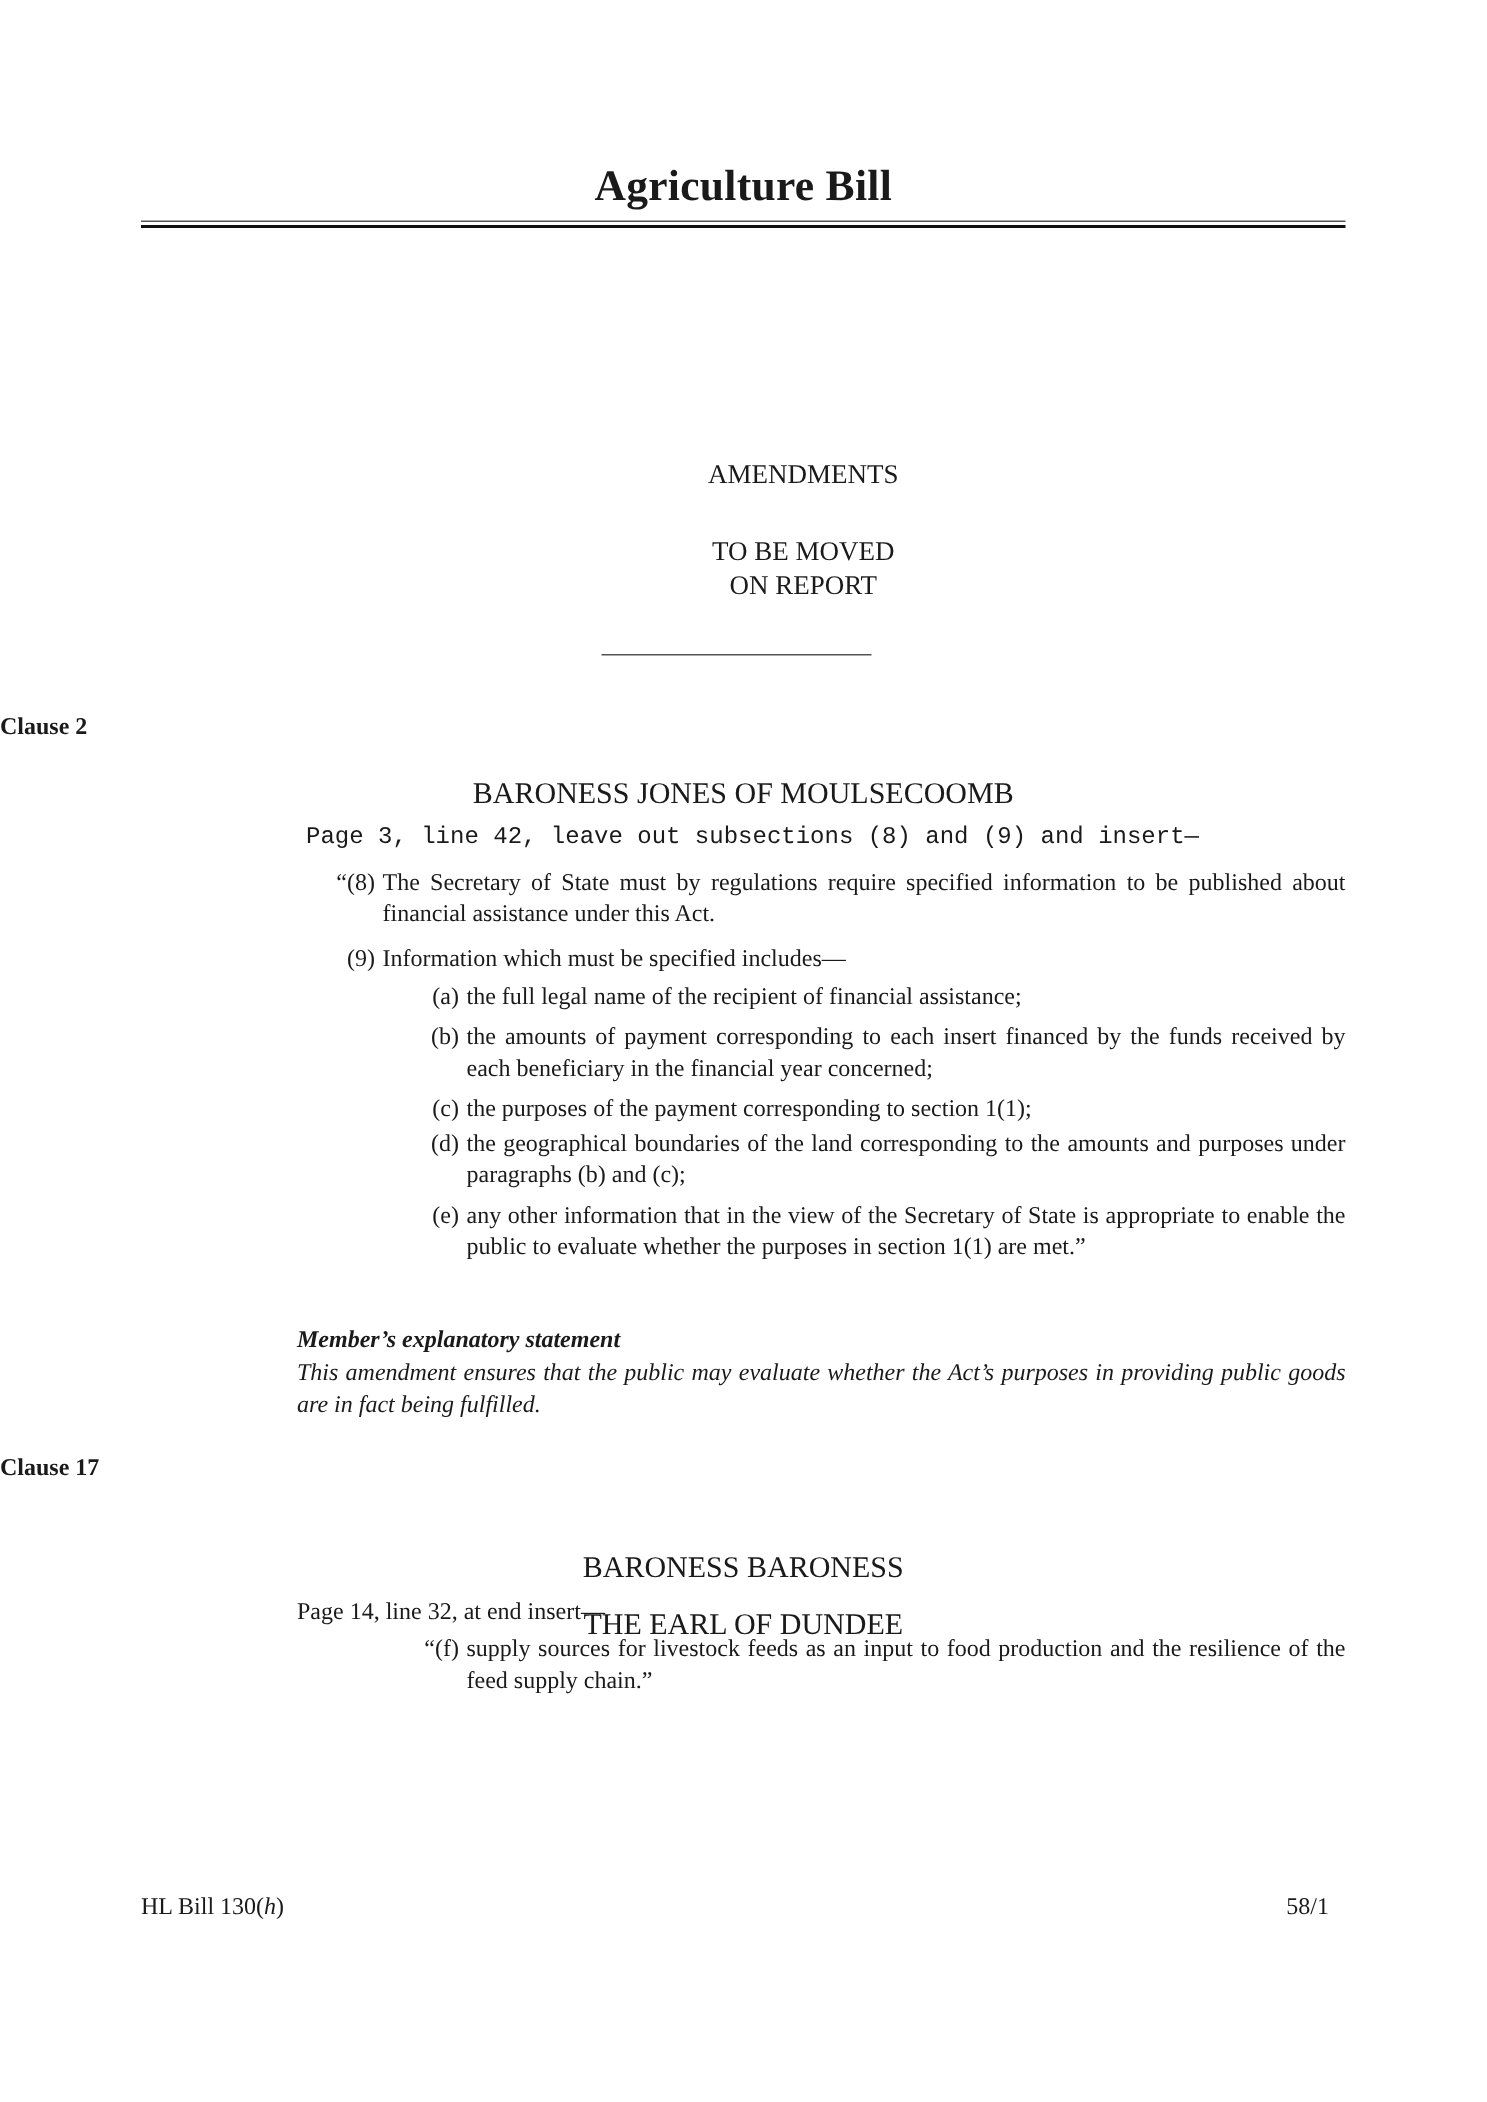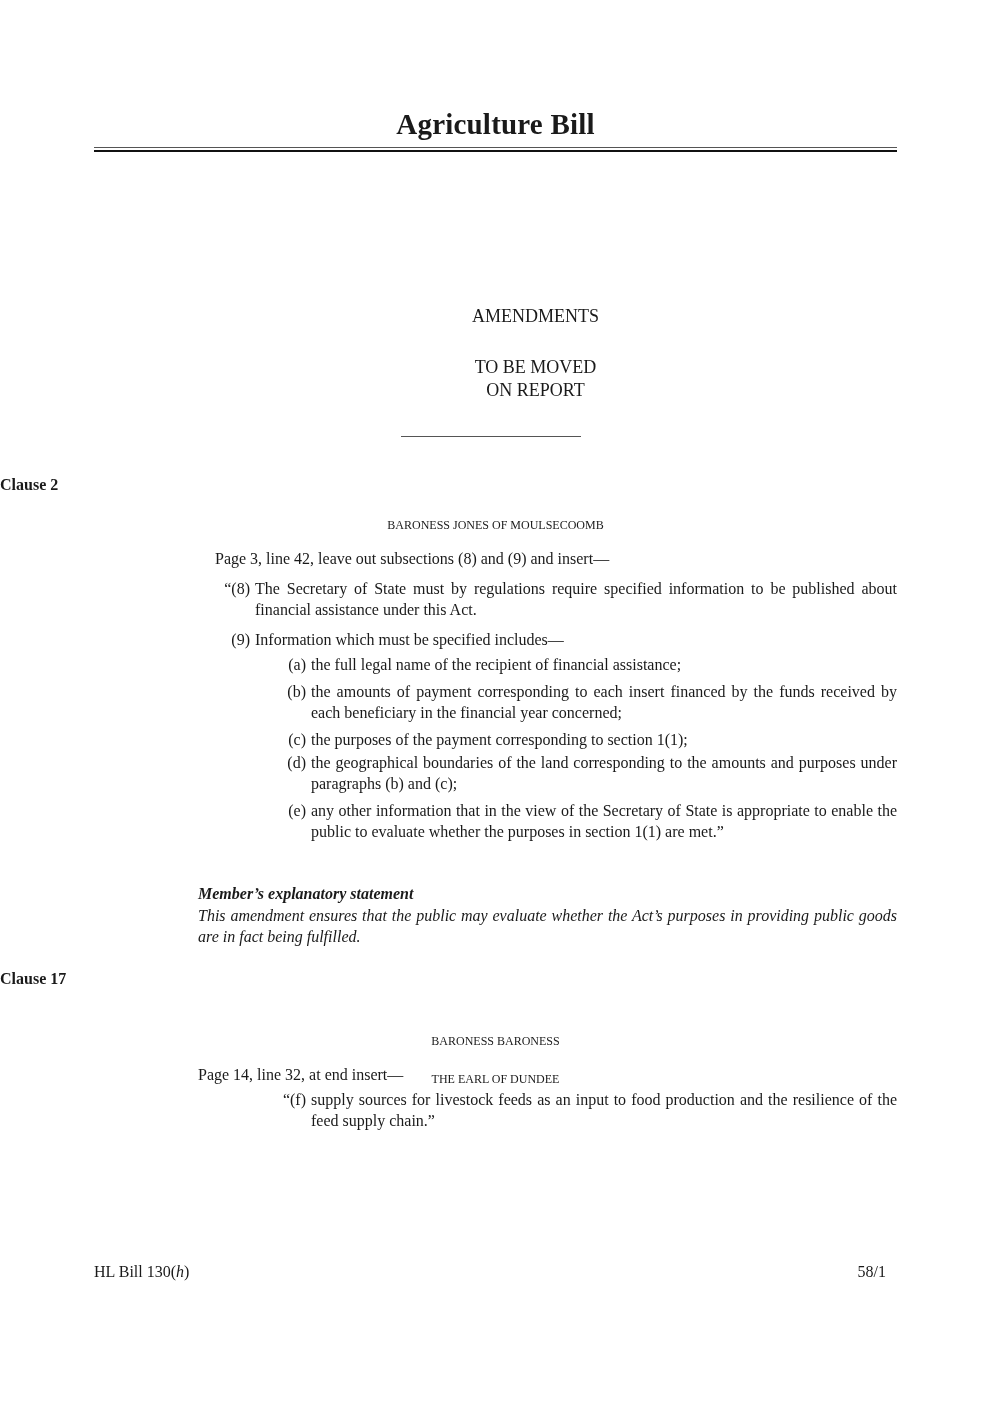--- a/index.html
+++ b/index.html
@@ -20,21 +20,21 @@
     .heading-line {
       position: absolute; left: 0; width: 991px; text-align: center; font-size: 18px; padding-left: 40px;
     }
     .short-rule { position: absolute; left: 401px; width: 180px; top: 436px; height: 1px; background: #555; }
 
     .clause {
       position: absolute; left: 0; width: 991px; text-align: left;
       font-weight: bold; font-size: 16px;
     }
     .member {
-      position: absolute; left: 0; width: 991px; text-align: center; font-size: 12px;
+      position: absolute; left: 0; width: 991px; text-align: center; font-size: 20px;
     }
     .txt { position: absolute; font-size: 16px; line-height: 21px; }
     .just { text-align: justify; text-align-last: left; }
     .num { position: absolute; font-size: 16px; line-height: 21px; text-align: right; }
 
     .stmt-head { position: absolute; left: 198px; top: 885px; font-size: 16px; font-weight: bold; font-style: italic; }
     .stmt-body { position: absolute; left: 198px; width: 699px; top: 905px; font-size: 16px; font-style: italic; line-height: 21px; text-align: justify; text-align-last: left; }
 
     .footer { position: absolute; top: 1263px; font-size: 16px; }
   </style>
@@ -48,21 +48,21 @@
   <div class="rule-thick"></div>
 
   <div class="heading-line" style="top:306px;">AMENDMENTS</div>
   <div class="heading-line" style="top:343px;margin-top:14px;">TO BE MOVED</div>
   <div class="heading-line" style="top:380px;">ON REPORT</div>
   <div class="short-rule"></div>
 
   <div>
     <div class="clause" style="top:476px;">Clause 2</div>
     <div class="member" style="top:518px;">BARONESS JONES OF MOULSECOOMB</div>
-    <div class="txt" style="left:215px; top:548px;">Page 3, line 42, leave out subsections (8) and (9) and insert—</div>
+    <div class="txt" style="left:204px; top:548px;font-family:Liberation Mono, monospace;">Page 3, line 42, leave out subsections (8) and (9) and insert—</div>
 
     <div>
       <div class="num" style="left:200px; width:50px; top:578px;">“(8)</div>
       <div class="txt just" style="left:255px; width:642px; top:578px;">The Secretary of State must by regulations require specified information to be published about financial assistance under this Act.</div>
     </div>
 
     <div>
       <div class="num" style="left:200px; width:50px; top:629px;">(9)</div>
       <div class="txt" style="left:255px; top:629px;">Information which must be specified includes—</div>
 

